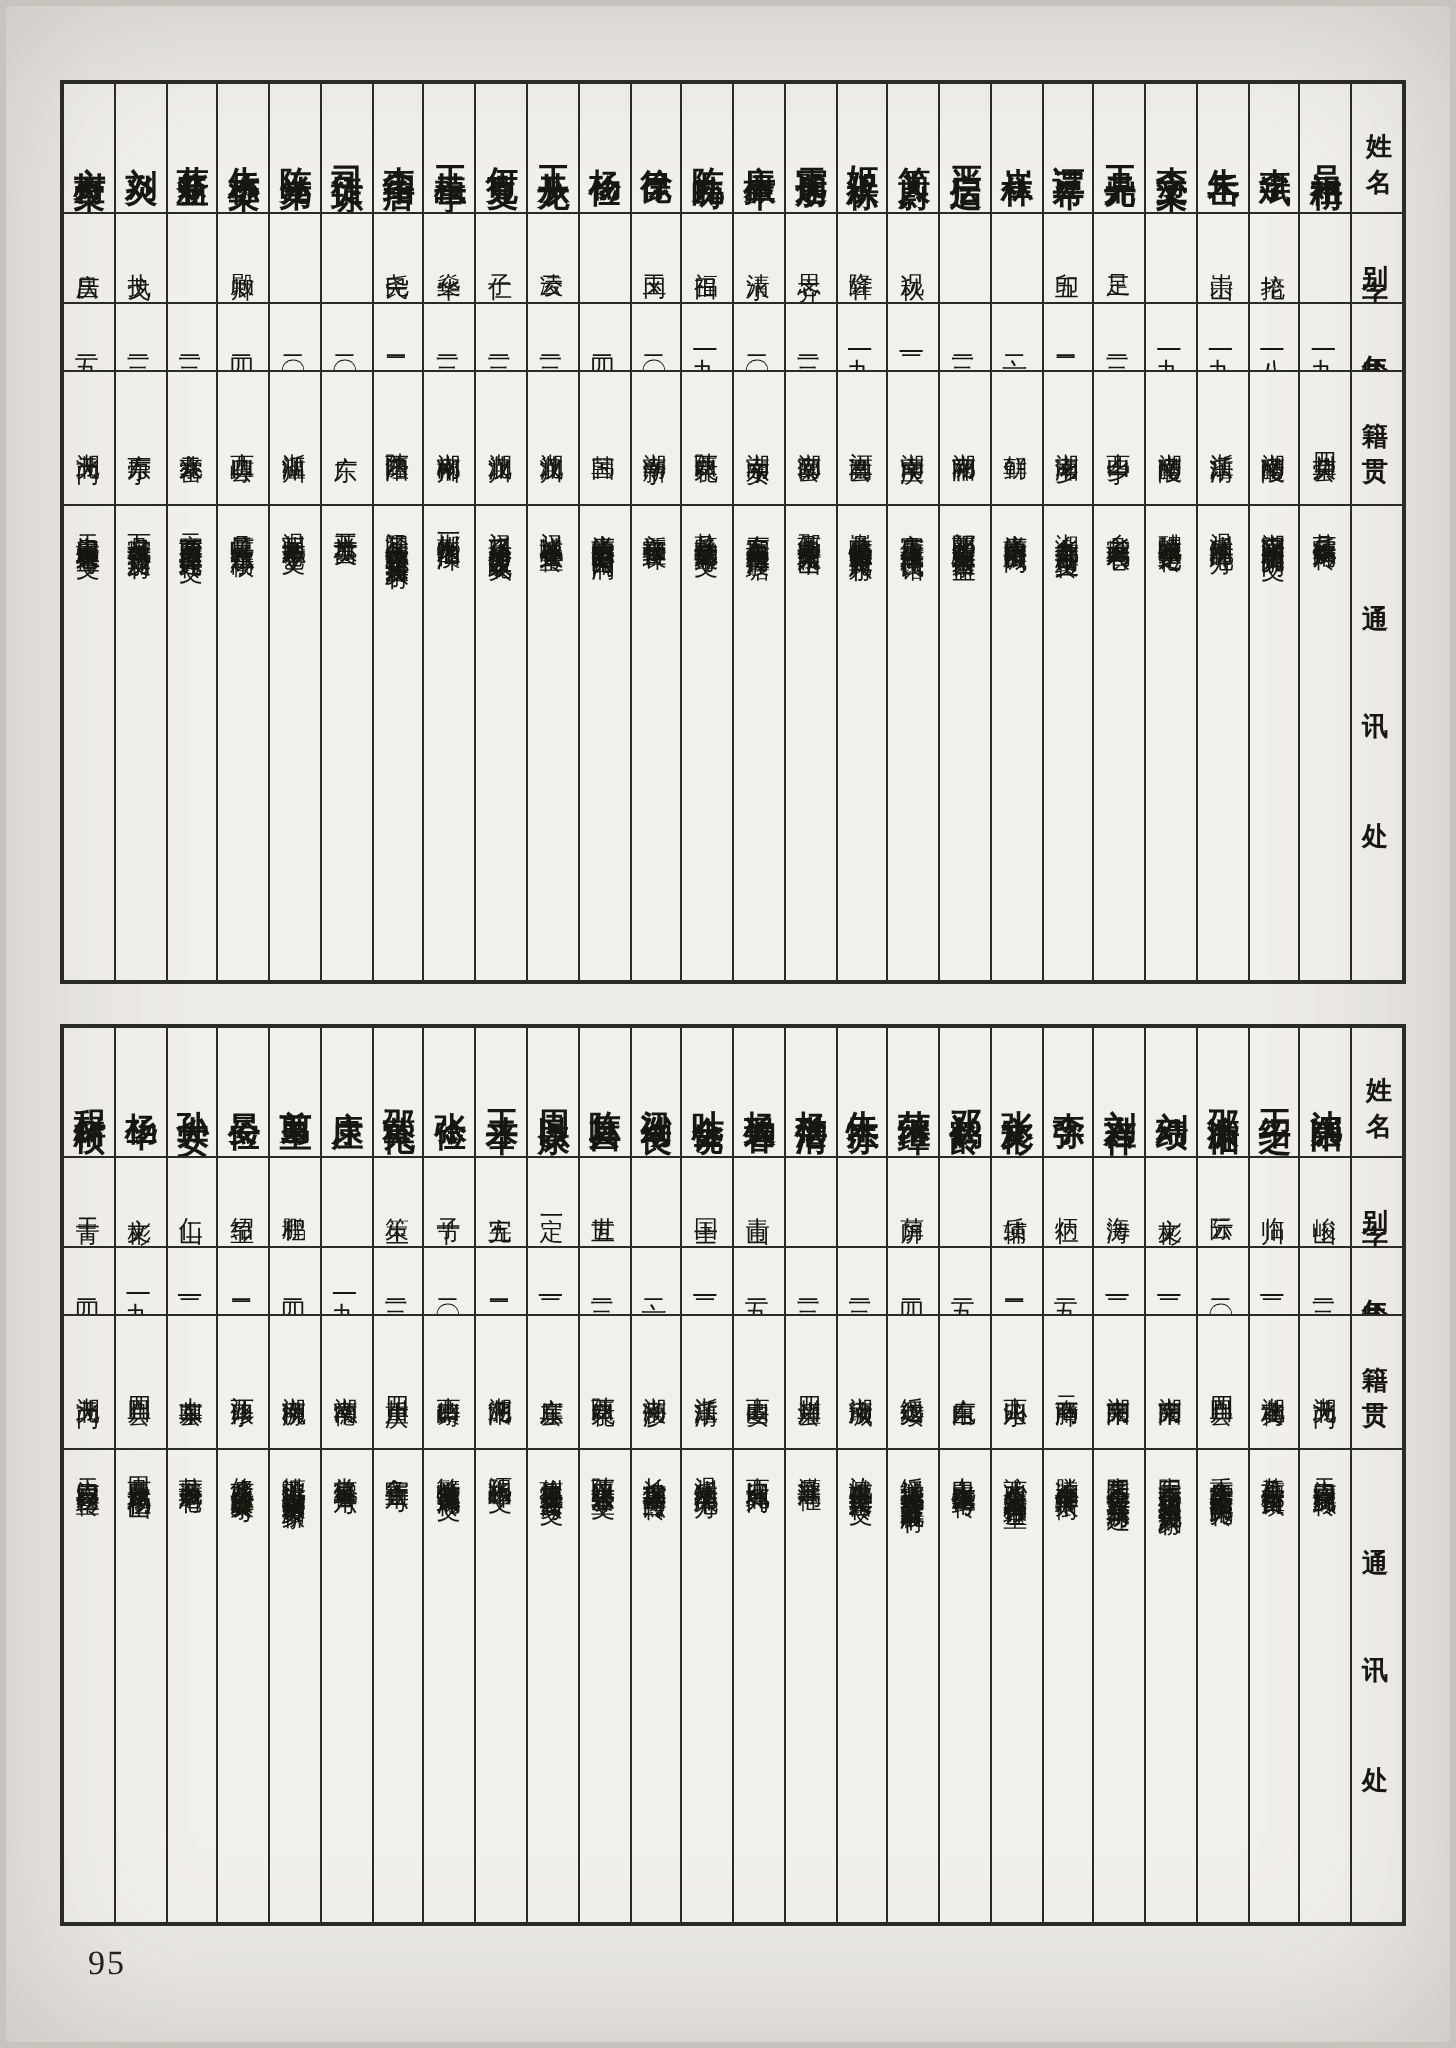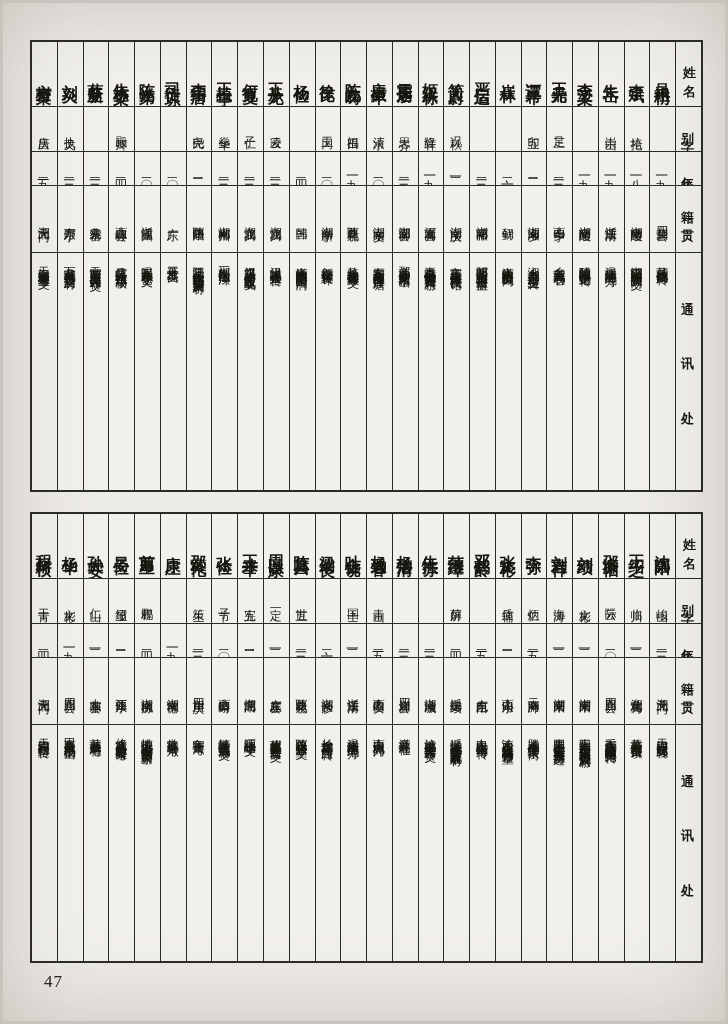--- a/index.html
+++ b/index.html
@@ -511,14 +511,14 @@
 
   <div class="col person">
     <div class="cell name">程树桢</div>
     <div class="cell zi">干青</div>
     <div class="cell age">二四</div>
     <div class="cell origin">湖北天门</div>
     <div class="cell addr">天门卢家口同仁堂转</div>
   </div>
 </div>
 
-  <div class="page-number">47</div>
+  <div class="page-number">95</div>
 </div>
 
 </body></html>

